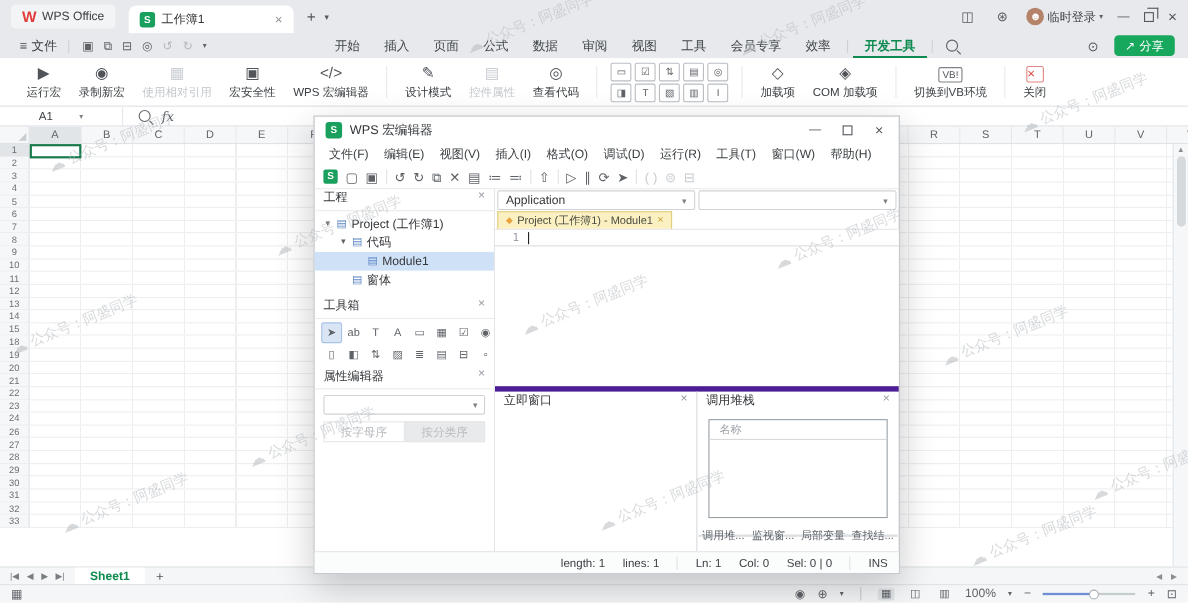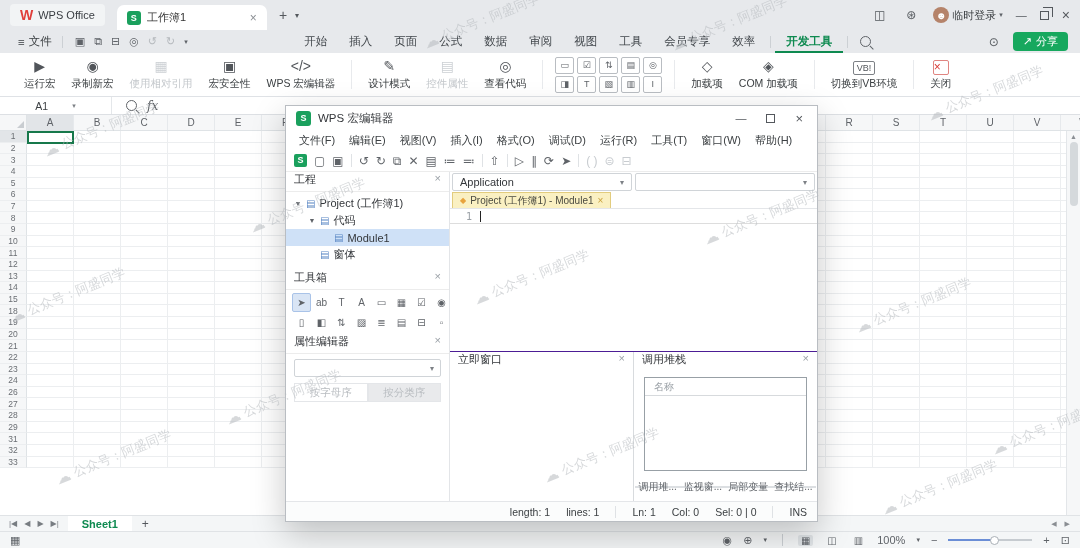--- a/index.html
+++ b/index.html
@@ -110,21 +110,21 @@
 .combo{flex:1;border:1px solid #d0d4d8;border-radius:2px;display:flex;align-items:center;padding:0 7px;font-size:11px;color:#33363a;background:#fff}
 .combo .cv{margin-left:auto;font-size:8px;color:#7d8186}
 .code-tabbar{height:17px;flex:0 0 17px;display:flex;align-items:flex-end;padding-left:2px;border-bottom:1px solid #e4e6e9}
 .code-tab{display:inline-flex;align-items:center;gap:4px;background:#faf0c2;border:1px solid #e2cc7e;border-bottom:none;height:16px;padding:0 7px;font-size:10px;color:#4a4a40}
 .code-tab .dm{color:#e8a33d;font-size:8px}
 .code-tab .x{color:#c9a23c;font-size:10px}
 .code{flex:1;position:relative;background:#fff;min-height:0}
 .code-line{display:flex;align-items:center;height:15px;border-bottom:1px solid #ddd}
 .code-gutter{width:30px;flex:0 0 30px;text-align:right;padding-right:8px;font-size:10px;color:#9aa0a6;font-family:"DejaVu Sans Mono",monospace}
 .caret{width:1px;height:11px;background:#222}
-.ed-bottom{height:150px;flex:0 0 150px;display:flex;border-top:1px solid #4c1d95}
+.ed-bottom{height:150px;flex:0 0 150px;display:flex;border-top:5px solid #4c1d95}
 .immediate{width:184px;flex:0 0 184px;border-right:1px solid #d8dbde;display:flex;flex-direction:column}
 .callstack{flex:1;display:flex;flex-direction:column;min-width:0}
 .cs-box{flex:1;margin:5px 10px 0 10px;border:1px solid #98a0a6;display:flex;flex-direction:column;min-height:0}
 .cs-colhead{height:18px;border-bottom:1px solid #d7dadd;display:flex;align-items:center;padding:0 9px;font-size:10px;color:#9aa0a6}
 .cs-tabs{height:18px;flex:0 0 18px;display:flex;margin:4px 0 4px 0;padding:11px 1px}
 .cs-tab{flex:1;display:flex;align-items:center;justify-content:center;font-size:10px;color:#5f6368;background:#eceeef;border:1px solid #dcdfe2}
 .cs-tab.active{background:#fff}
 .ed-status{height:20px;flex:0 0 20px;border-top:1px solid #e4e6e9;display:flex;align-items:center;justify-content:flex-end;gap:16px;padding:0 10px;font-size:10.5px;color:#3c4043;background:#fbfcfc}
 .ed-status .sep{width:1px;height:12px;background:#dfe2e5}
 
@@ -421,20 +421,24 @@
       </div>
       <div class="row">
         <div class="row-h">28</div>
         <div class="cells"></div>
       </div>
       <div class="row">
         <div class="row-h">29</div>
         <div class="cells"></div>
       </div>
       <div class="row">
+        <div class="row-h">30</div>
+        <div class="cells"></div>
+      </div>
+      <div class="row">
         <div class="row-h">31</div>
         <div class="cells"></div>
       </div>
       <div class="row">
         <div class="row-h">32</div>
         <div class="cells"></div>
       </div>
       <div class="row">
         <div class="row-h">33</div>
         <div class="cells"></div>

